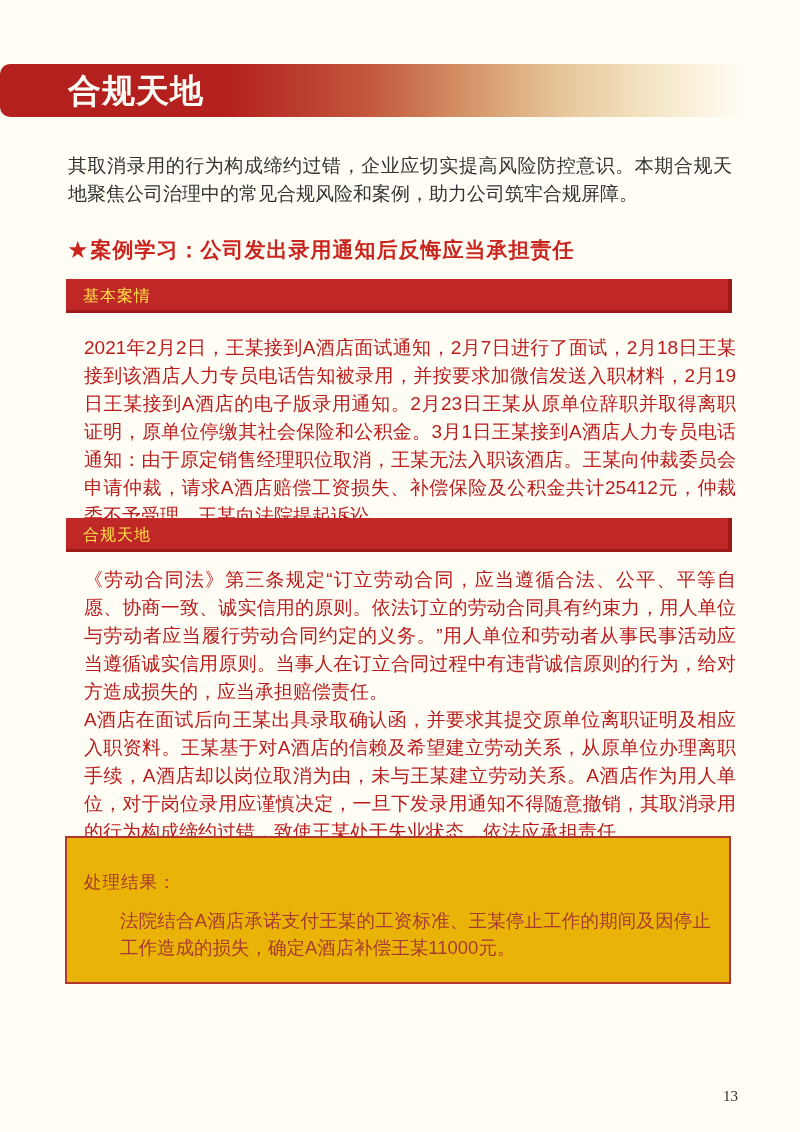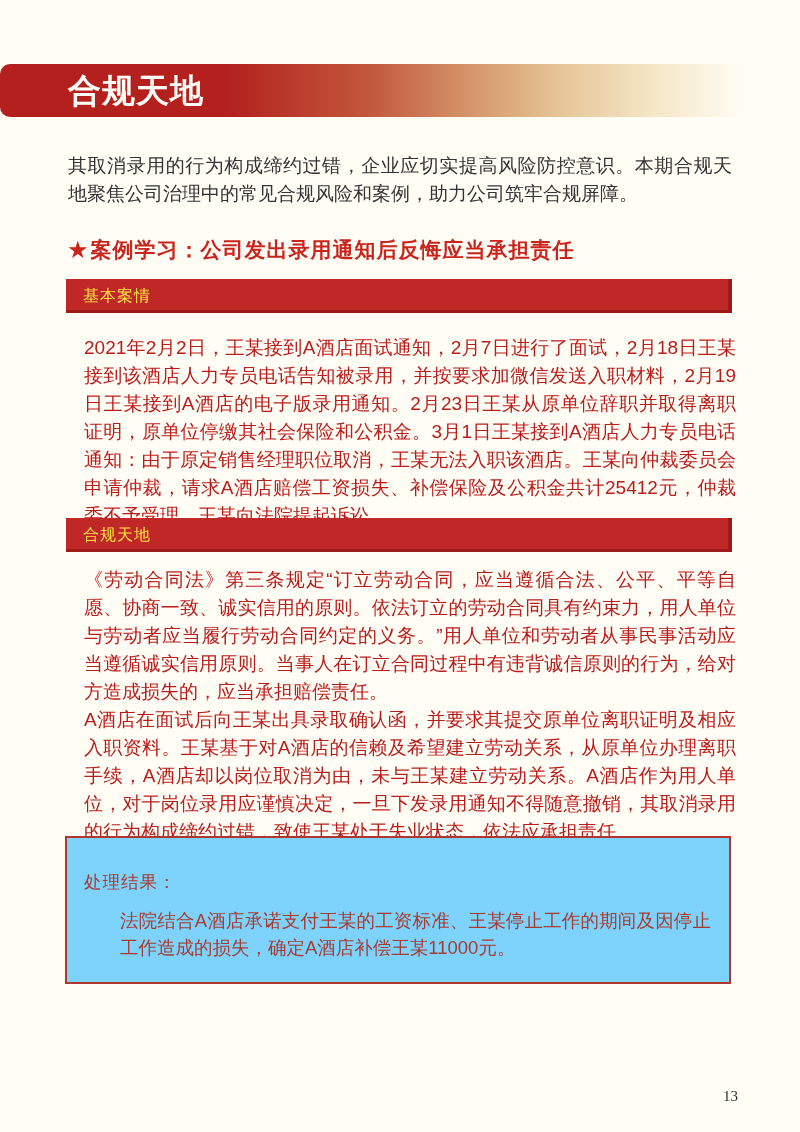--- a/index.html
+++ b/index.html
@@ -49,21 +49,21 @@
   .bar2{top:518px;}
   .body-text{
     position:absolute;left:84px;width:652px;
     font-size:19px;line-height:28px;color:#b91c1c;text-align:justify;
   }
   .body-text p{margin:0;padding:0;}
   .body1{top:334px;}
   .body2{top:566px;}
   .result-box{
     position:absolute;top:836px;left:65px;width:666px;height:148px;
-    box-sizing:border-box;background:#7dd3fc;
+    box-sizing:border-box;background:#eab308;
     border:2px solid var(--red-border,#b0362f);
     padding:32px 18px 0 17px;
   }
   .result-title{
     color:var(--red-box-text,#a83b30);font-size:17.5px;letter-spacing:1px;
   }
   .result-text{
     margin-top:13px;color:var(--red-box-text,#a83b30);
     font-size:18.5px;line-height:27px;text-align:justify;margin-left:36px;
   }

